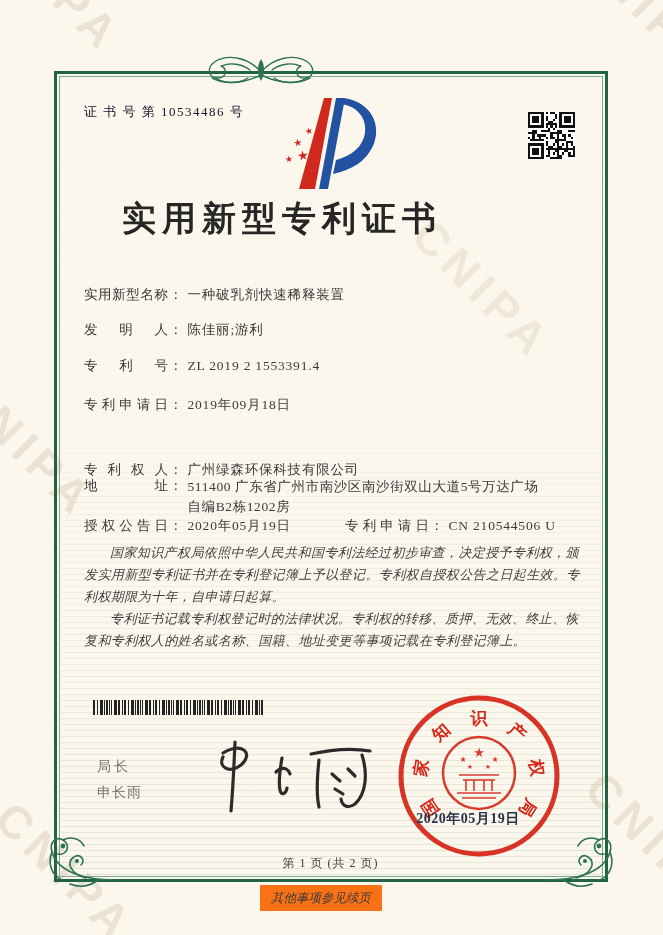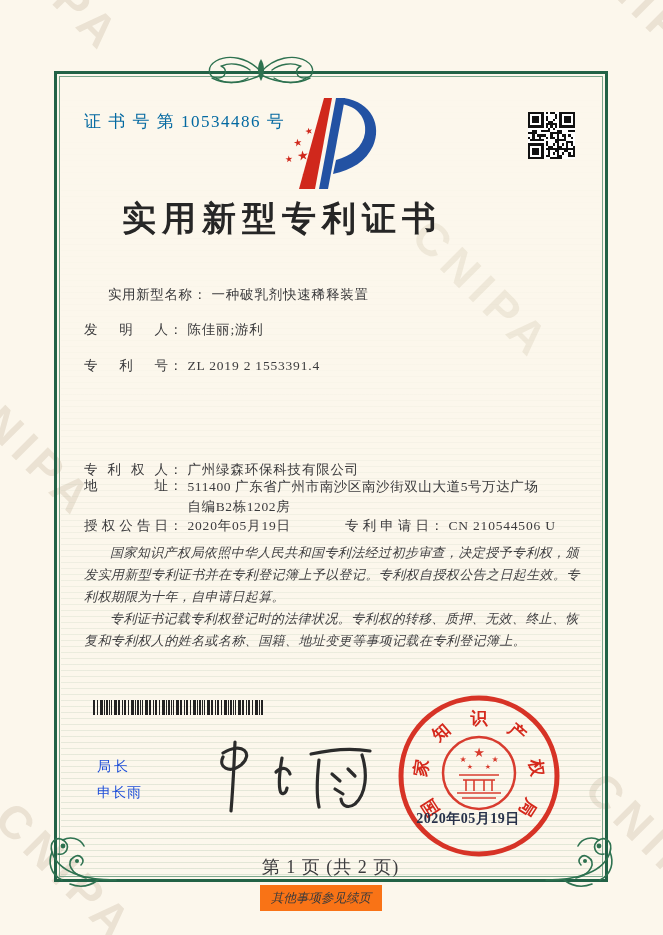--- a/index.html
+++ b/index.html
@@ -13,51 +13,51 @@
   .frame{position:absolute;left:54px;top:71px;width:548px;height:805px;
          border:3px solid #226246;}
   .frame-inner{position:absolute;inset:2px;border:1px solid #7ba78c;}
   .frame-texture{position:absolute;inset:4px;
       background:repeating-linear-gradient(0deg,rgba(140,172,142,.25) 0 1px,transparent 1px 6px);
       -webkit-mask-image:linear-gradient(to bottom,rgba(0,0,0,0) 0%,rgba(0,0,0,.1) 38%,rgba(0,0,0,.45) 62%,rgba(0,0,0,.95) 100%);
       mask-image:linear-gradient(to bottom,rgba(0,0,0,0) 0%,rgba(0,0,0,.1) 38%,rgba(0,0,0,.45) 62%,rgba(0,0,0,.95) 100%);
       pointer-events:none;}
   .ornament{position:absolute;pointer-events:none;}
   
-  .cert-no{position:absolute;left:84px;top:110px;font-size:17px;letter-spacing:1.5px;color:#0369a1;}
+  .cert-no{position:absolute;left:84px;top:103px;font-size:13px;letter-spacing:1.5px;color:#0f172a;}
   .logo{position:absolute;left:278px;top:96px;width:106px;height:96px;}
   .qr{position:absolute;left:528px;top:112px;width:47px;height:47px;background:#fff;}
   .title{position:absolute;left:54px;top:196px;width:456px;text-align:center;
          font-size:34px;font-weight:600;letter-spacing:6px;color:#262626;}
   
   .frow{position:absolute;left:84px;width:505px;font-size:13.5px;color:#3b3b3d;}
   .flabel{display:inline-block;width:84px;text-align:justify;text-align-last:justify;vertical-align:top;}
   .colon{display:inline-block;margin:0 5px 0 1px;}
   .fval{letter-spacing:.8px;}
   .addr-val{display:inline-block;width:398px;vertical-align:top;line-height:20px;letter-spacing:.6px;}
   .pair2{position:absolute;left:261px;top:0;}
   
   .body-text{position:absolute;left:84px;top:542px;width:500px;font-size:13px;
              font-style:italic;color:#3f3f41;line-height:22px;}
   .body-text p{margin:0;text-indent:2em;letter-spacing:.4px;font-family:Liberation Serif, serif;}
   
   .barcode{position:absolute;left:93px;top:700px;width:172px;height:15px;}
   
   .officer{position:absolute;left:97px;font-family:Liberation Mono, monospace;
-           font-size:14px;color:#1d4ed8;}
+           font-size:14px;color:#737373;}
   .sig{position:absolute;left:198px;top:736px;width:185px;height:80px;}
   
   .seal{position:absolute;left:396px;top:693px;width:166px;height:166px;}
   .seal-ch{position:absolute;left:50%;top:50%;font-size:17px;font-weight:bold;color:#d5281b;
            font-family:"Liberation Serif",serif;}
   .seal-date{position:absolute;left:398px;top:810px;width:140px;text-align:center;
              font-size:14px;font-weight:bold;color:#28324a;letter-spacing:.5px;}
   
   .page-num{position:absolute;left:54px;top:855px;width:553px;text-align:center;
-            font-size:18px;color:#3c3c3e;letter-spacing:1px;}
+            font-size:12px;color:#3c3c3e;letter-spacing:1px;}
   .note-band{position:absolute;left:260px;top:885px;width:122px;height:26px;background:#f97316;
              text-align:center;line-height:26px;font-size:12.5px;font-style:italic;color:#3a3a3c;}
 </style>
 </head>
 <body>
 
 <div class="page">
 
   <span class="wm" style="left:-35px;top:-45px;">CNIPA</span>
   <span class="wm" style="left:558px;top:-22px;">CNIPA</span>
@@ -256,28 +256,31 @@
       <rect x="14" y="0" width="7" height="7" fill="#111"></rect>
       <rect x="15" y="1" width="5" height="5" fill="#fff"></rect>
       <rect x="16" y="2" width="3" height="3" fill="#111"></rect>
       <rect x="0" y="14" width="7" height="7" fill="#111"></rect>
       <rect x="1" y="15" width="5" height="5" fill="#fff"></rect>
       <rect x="2" y="16" width="3" height="3" fill="#111"></rect>
     </svg>
 
   <div class="title">实用新型专利证书</div>
 
-  <div class="frow" style="top:286px;margin-left:24px;">
+  <div class="frow" style="top:286px;">
     <span class="flabel">实用新型名称</span><span class="colon">：</span><span class="fval">一种破乳剂快速稀释装置</span>
   </div>
   <div class="frow" style="top:321px;">
     <span class="flabel">发明人</span><span class="colon">：</span><span class="fval">陈佳丽;游利</span>
   </div>
   <div class="frow" style="top:357px;">
     <span class="flabel">专利号</span><span class="colon">：</span><span class="fval">ZL 2019 2 1553391.4</span>
+  </div>
+  <div class="frow" style="top:396px;">
+    <span class="flabel">专利申请日</span><span class="colon">：</span><span class="fval">2019年09月18日</span>
   </div>
   <div class="frow" style="top:448px;margin-top:13px;">
     <span class="flabel">专利权人</span><span class="colon">：</span><span class="fval">广州绿森环保科技有限公司</span>
   </div>
   <div class="frow" style="top:477px;">
     <span class="flabel">地址</span><span class="colon">：</span><span class="addr-val"><span>511400 广东省广州市南沙区南沙街双山大道5号万达广场</span><br><span>自编B2栋1202房</span></span>
   </div>
   <div class="frow" style="top:517px;position:absolute;">
     <span class="flabel">授权公告日</span><span class="colon">：</span><span class="fval">2020年05月19日</span>
     <span class="pair2">

